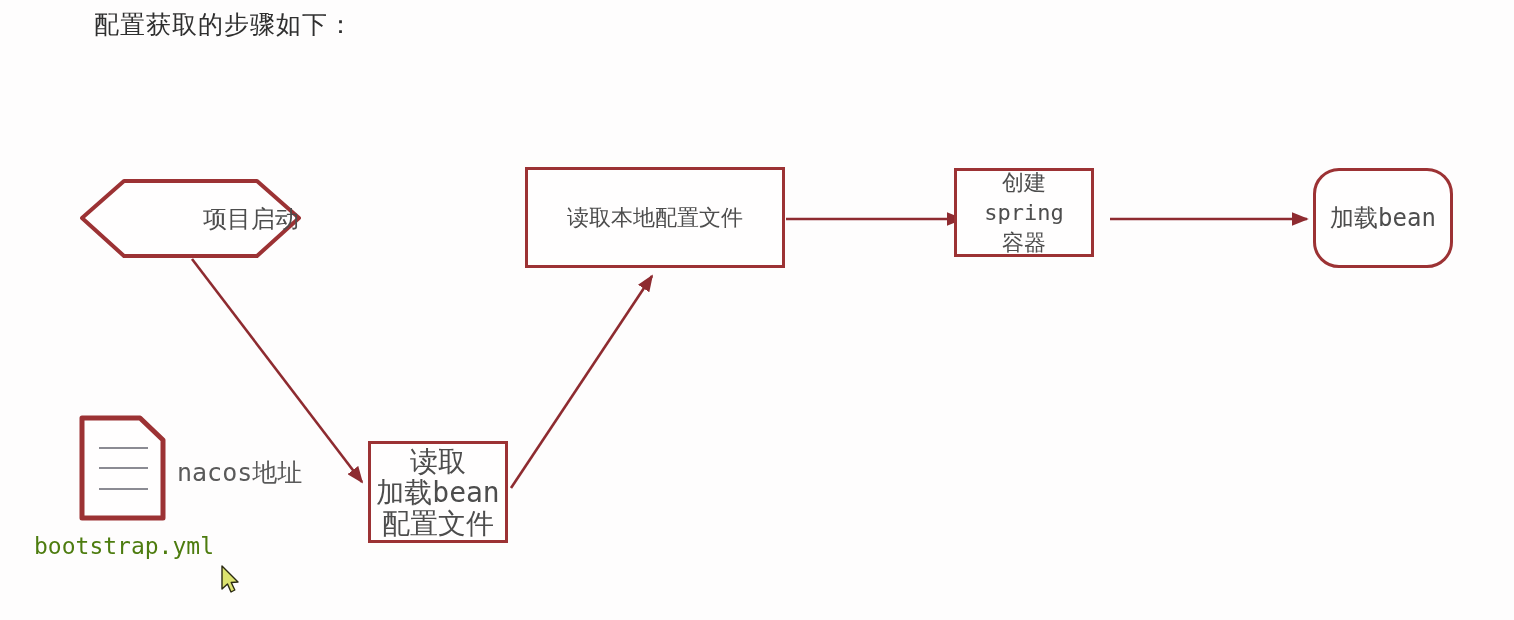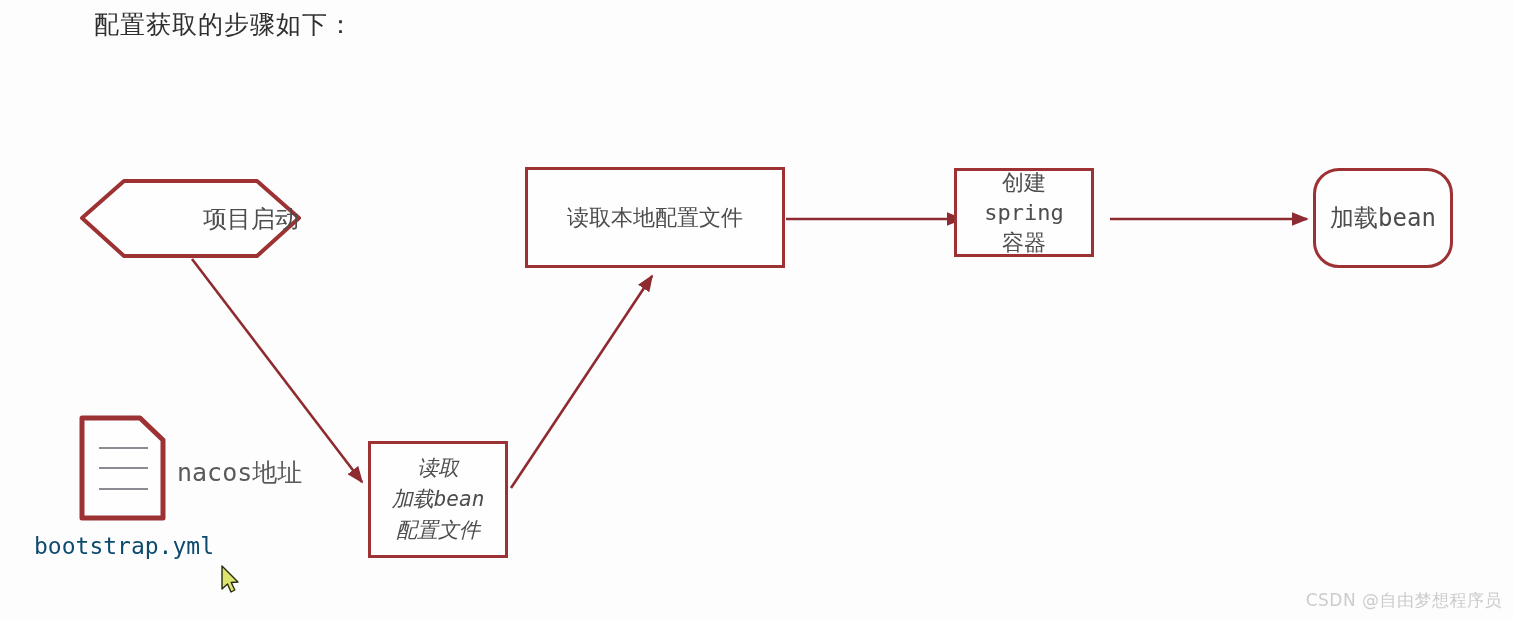--- a/index.html
+++ b/index.html
@@ -19,28 +19,28 @@
   .hex-label{left:82px;top:181px;width:217px;height:75px;font-size:24px;}
   .box{
     position:absolute;border:3px solid #9c3234;background:#fffefe;
     display:flex;flex-direction:column;align-items:center;justify-content:center;
     text-align:center;color:#4d4d4d;box-sizing:border-box;
     font-family:"DejaVu Sans Mono","DejaVu Sans",monospace;
   }
   .box-read-local{left:525px;top:167px;width:260px;height:101px;font-size:22px;line-height:32px;}
   .box-create-spring{left:954px;top:168px;width:140px;height:89px;font-size:22px;line-height:30px;}
   .box-load-bean{left:1313px;top:168px;width:140px;height:100px;font-size:24px;border-radius:26px;}
-  .box-read-nacos{left:368px;top:441px;width:140px;height:117px;font-size:21px;line-height:31px;font-style:italic;}
+  .box-read-nacos{left:368px;top:441px;width:140px;height:102px;font-size:28px;line-height:31px;}
   .box-line{display:block;}
   .nacos-addr-label{
     position:absolute;left:177px;top:456px;font-size:25px;color:#5a5a5a;
     font-family:"DejaVu Sans Mono","DejaVu Sans",monospace;
   }
   .bootstrap-label{
-    position:absolute;left:34px;top:533px;font-size:23px;color:#0c4a6e;
+    position:absolute;left:34px;top:533px;font-size:23px;color:#4d7c0f;
     font-family:"DejaVu Sans Mono",monospace;
   }
   .watermark{
     position:absolute;right:12px;top:589px;font-size:17px;color:#cbcccd;
     letter-spacing:.5px;
   }
 </style>
 </head>
 <body>
 
@@ -92,15 +92,14 @@
 
   <div class="box box-read-nacos">
     <span class="box-line">读取</span>
     <span class="box-line">加载bean</span>
     <span class="box-line">配置文件</span>
   </div>
 
   <div class="nacos-addr-label">nacos地址</div>
   <div class="bootstrap-label">bootstrap.yml</div>
 
-  <div class="watermark">CSDN @自由梦想程序员</div>
 
 </div>
 
 </body></html>

